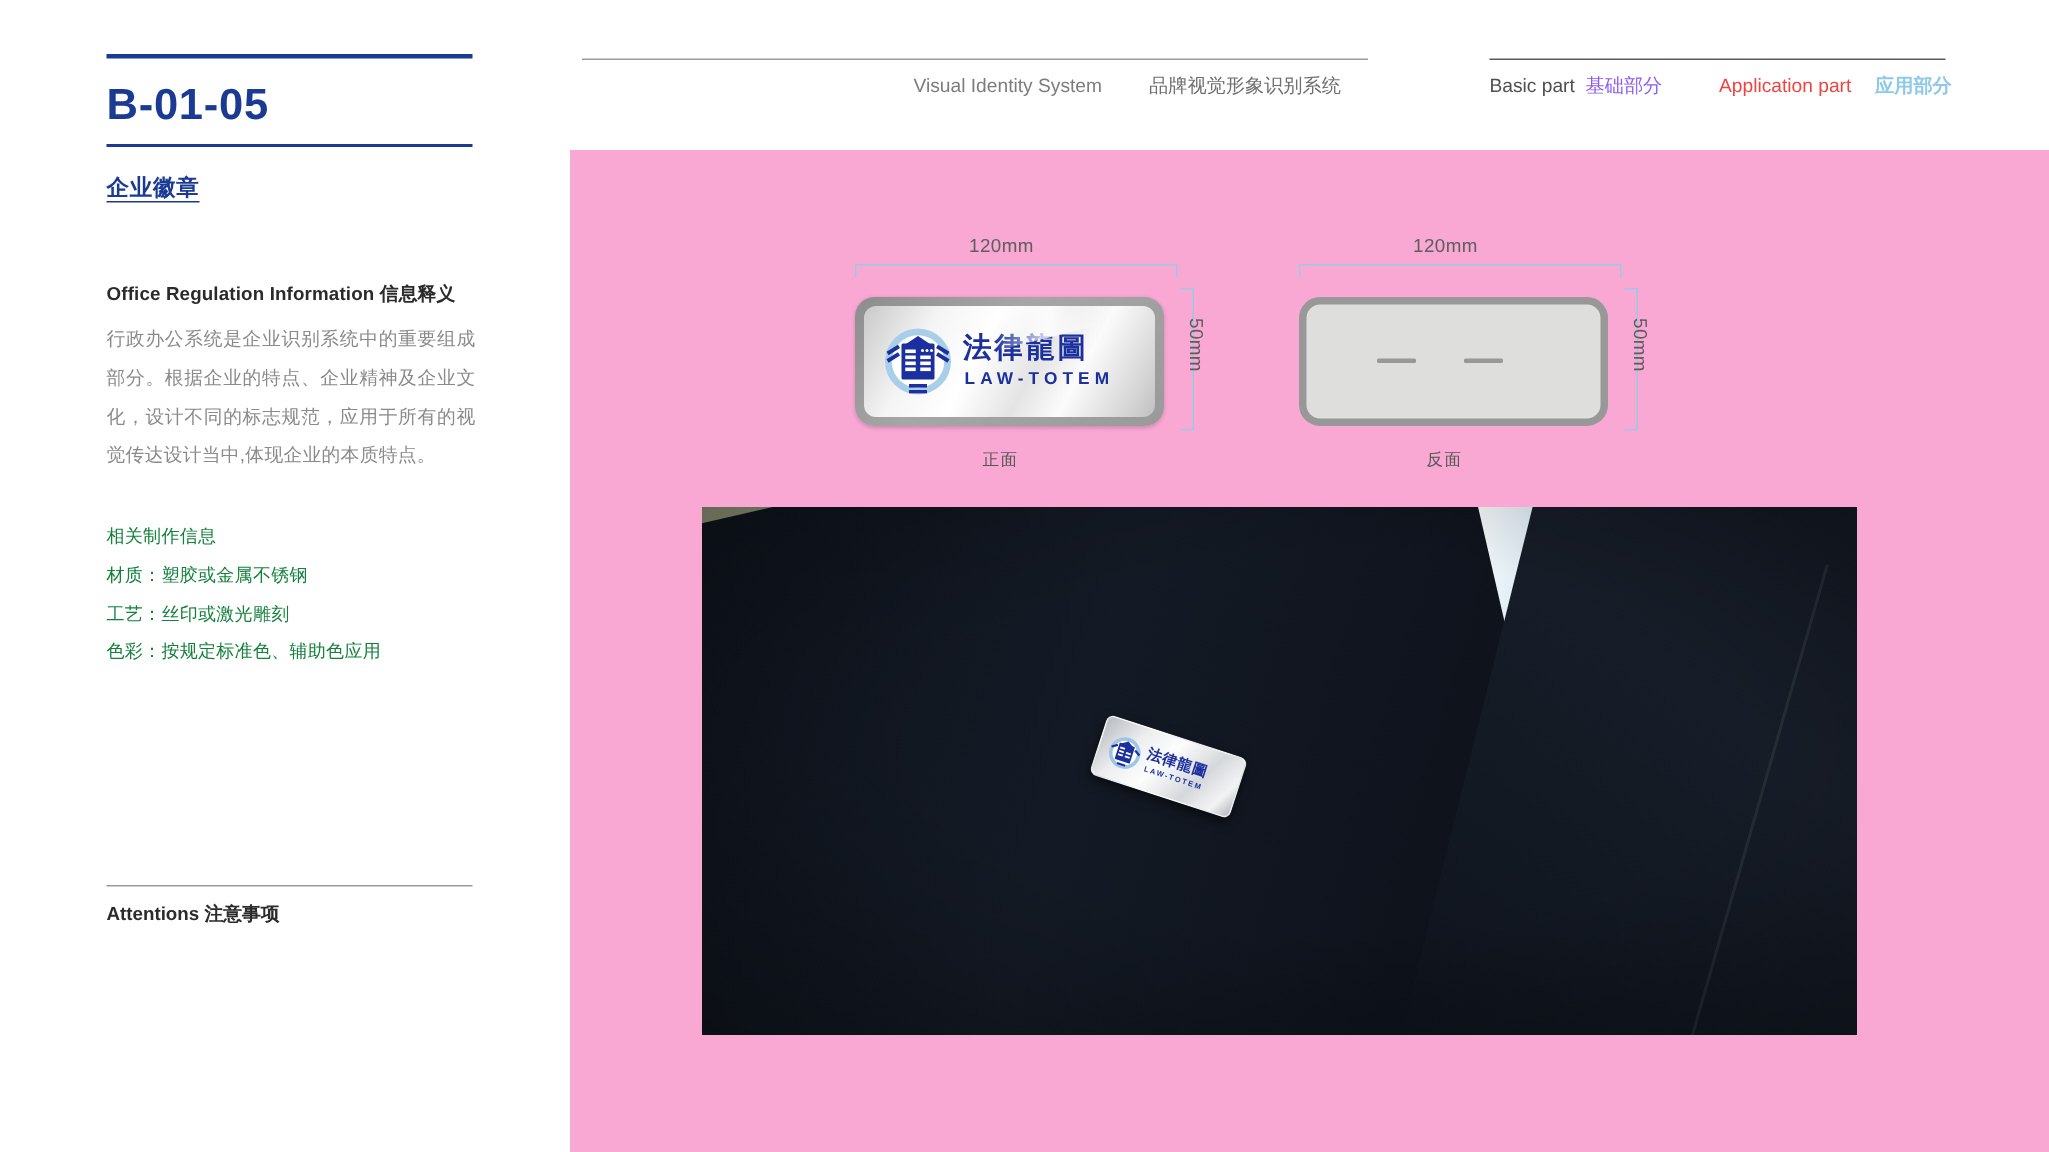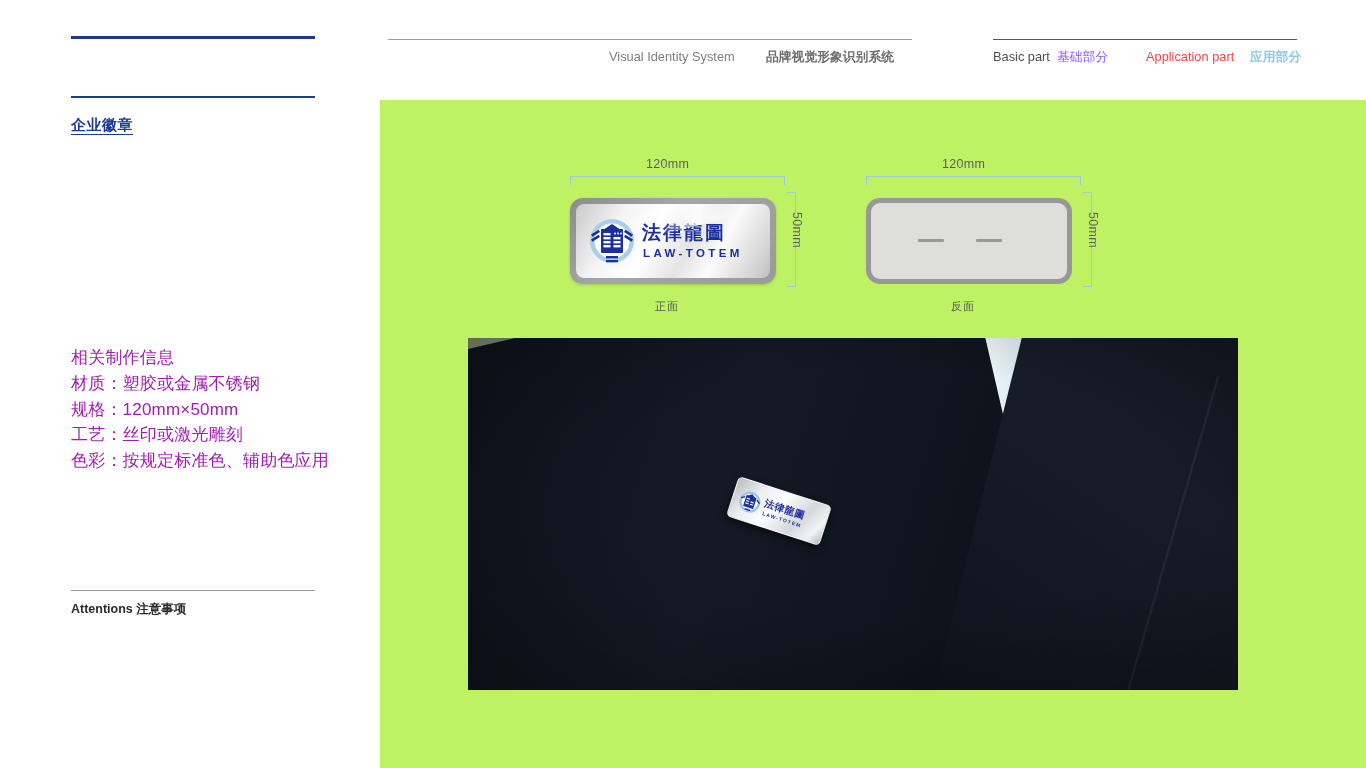--- a/index.html
+++ b/index.html
@@ -41,21 +41,21 @@
     letter-spacing: .1px;
   }
   .info-body {
     position: absolute; left: 0; top: 214px; width: 246px;
     font-size: 12.5px; color: #8a8a8a; line-height: 25.8px;
     text-align: justify; letter-spacing: .2px;
   }
 
   .spec-list {
     position: absolute; left: 0; top: 345px; width: 246px;
-    font-size: 17px; color: #a21caf; line-height: 25.8px;
+    font-size: 12px; color: #15803d; line-height: 25.8px;
     letter-spacing: .2px;
   }
   .spec-list .spec-row { white-space: nowrap; }
 
   .rule-attn {
     position: absolute; left: 0; top: 590px; width: 244px;
     border-top: 1px solid #9a9a9a;
   }
   .attn-head {
     position: absolute; left: 0; top: 601px; width: 250px;
@@ -71,30 +71,30 @@
   .hdr-rule-a {
     position: absolute; left: 388px; top: 39px; width: 524px;
     border-top: 1px solid #9b9b9b;
   }
   .hdr-rule-b {
     position: absolute; left: 993px; top: 39px; width: 304px;
     border-top: 1px solid #5a5a5a;
   }
   .hdr-nav { position: absolute; top: 49px; font-size: 12.8px; color: #7d7d7d; white-space: nowrap; }
   .hdr-vis { left: 609px; }
-  .hdr-vis-cn { left: 766px; color: #6f6f6f; font-weight: 700; text-align: center; }
+  .hdr-vis-cn { left: 766px; color: #6f6f6f; font-weight: 400; text-align: center; }
   .hdr-basic { left: 993px; color: #4f4f4f; }
   .hdr-basic-cn { left: 1057px; color: #8b5cf6; font-weight: 400; }
   .hdr-app { left: 1146px; color: #ef4444; }
   .hdr-app-cn { left: 1250px; color: #8fc9e8; font-weight: 600; }
 
   
   .panel {
     position: absolute; left: 380px; top: 100px;
-    width: 986px; height: 668px; background: #bef264;
+    width: 986px; height: 668px; background: #f9a8d4;
   }
 
   
   .dim-label {
     position: absolute; font-size: 12.5px; color: #5e5e5e;
     letter-spacing: .3px; white-space: nowrap;
   }
   .bracket-h {
     position: absolute; height: 9px;
     border-top: 1.5px solid #9cc9e0;
@@ -254,28 +254,30 @@
   }
 </style>
 </head>
 <body>
 
 <div class="page">
 
   <div class="sidebar">
 
     <div class="rule-code-top"></div>
+    <div class="code-title">B-01-05</div>
     <div class="rule-code-bottom"></div>
     <div class="section-title">企业徽章</div>
 
+    <div class="info-head">Office Regulation Information  信息释义</div>
+    <div class="info-body">行政办公系统是企业识别系统中的重要组成部分。根据企业的特点、企业精神及企业文化，设计不同的标志规范，应用于所有的视觉传达设计当中,体现企业的本质特点。</div>
 
     <div class="spec-list">
       <div class="spec-row">相关制作信息</div>
       <div class="spec-row">材质：塑胶或金属不锈钢</div>
-      <div class="spec-row">规格：120mm×50mm</div>
       <div class="spec-row">工艺：丝印或激光雕刻</div>
       <div class="spec-row">色彩：按规定标准色、辅助色应用</div>
     </div>
 
     <div class="rule-attn"></div>
     <div class="attn-head">Attentions 注意事项</div>
   </div>
 
   <div class="hdr-rule-a"></div>
   <div class="hdr-rule-b"></div>

